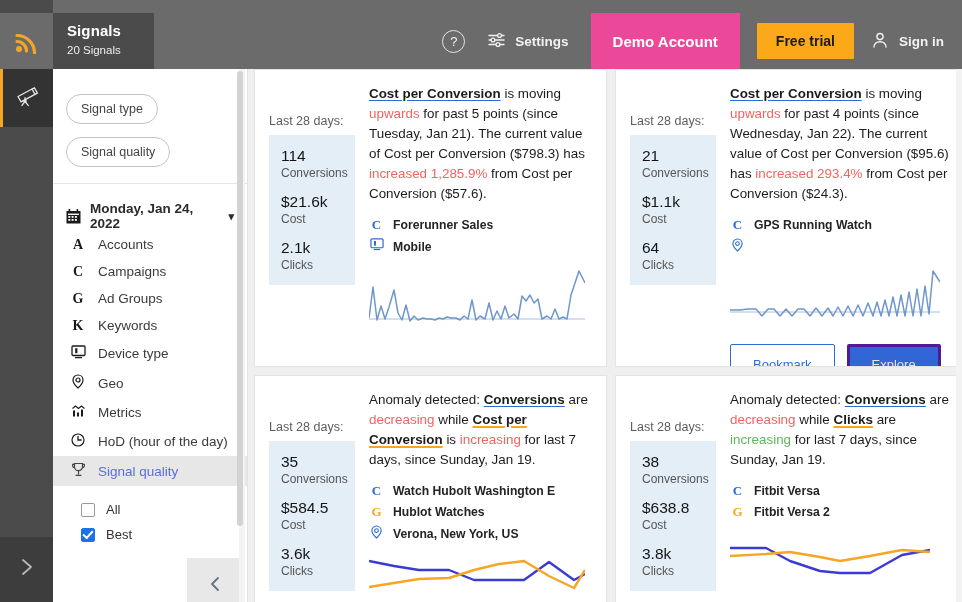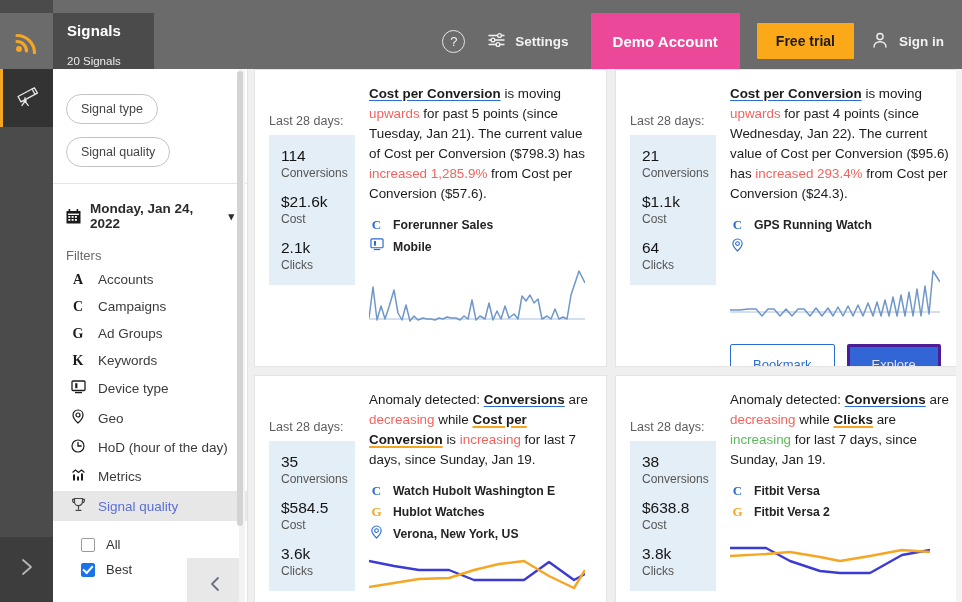--- a/index.html
+++ b/index.html
@@ -40,21 +40,21 @@
   
   .header {
     position: absolute; left: 53px; top: 0; width: 909px; height: 69px;
     background: #6b6b6b;
   }
   .hdr-title {
     position: absolute; left: 0; top: 13px; width: 101px; height: 56px;
     background: #4b4b4b; padding: 9px 0 0 14px; color: #fff;
   }
   .hdr-title .t1 { font-size: 15px; font-weight: bold; letter-spacing:.1px; }
-  .hdr-title .t2 { font-size: 11.5px; margin-top: 16px; color: #ececec; }
+  .hdr-title .t2 { font-size: 11.5px; margin-top: 5px; color: #ececec; }
 
   .hdr-right {
     position: absolute; right: 0; top: 13px; height: 56px;
     display: flex; align-items: stretch;
   }
   .h-help {
     display:flex; align-items:center; padding: 0 22px 0 10px;
   }
   .circ-q {
     width: 23px; height: 23px; border-radius: 50%;
@@ -286,21 +286,20 @@
           <rect x="5.6" y="10" width="2" height="1.8" fill="#fff"></rect>
           <rect x="8.9" y="10" width="2" height="1.8" fill="#fff"></rect>
           <rect x="2.6" y="0" width="1.6" height="3" fill="#1b1b1b"></rect>
           <rect x="10.6" y="0" width="1.6" height="3" fill="#1b1b1b"></rect>
         </svg>
       </span>
       <span>Monday, Jan 24, 2022</span>
       <span style="font-size:11px;">▾</span>
     </div>
 
-    <div class="filters-head">Filters</div>
 
     <div class="f-item">
       <span class="f-ico">A</span>
       <span>Accounts</span>
     </div>
     <div class="f-item">
       <span class="f-ico">C</span>
       <span>Campaigns</span>
     </div>
     <div class="f-item">
@@ -322,40 +321,40 @@
       <span>Device type</span>
     </div>
     <div class="f-item">
       <span class="f-ico">
         <svg width="14" height="15" viewBox="0 0 14 15">
             <path d="M7 1c2.8 0 5 2.2 5 5 0 3.6-5 8-5 8s-5-4.4-5-8c0-2.8 2.2-5 5-5z" fill="none" stroke="#1b1b1b" stroke-width="1.2"></path>
             <circle cx="7" cy="6" r="2" fill="none" stroke="#1b1b1b" stroke-width="1.2"></circle>
           </svg>
       </span>
       <span>Geo</span>
-    </div>
-    <div class="f-item">
-      <span class="f-ico">
-        <svg width="14" height="14" viewBox="0 0 14 14">
-            <circle cx="7" cy="7" r="6" fill="none" stroke="#1b1b1b" stroke-width="1.2"></circle>
-            <path d="M7 3.4V7h3.2" stroke="#1b1b1b" stroke-width="1.3" fill="none" stroke-linecap="round"></path>
-          </svg>
-      </span>
-      <span>HoD (hour of the day)</span>
     </div>
     <div class="f-item">
       <span class="f-ico">
         <svg width="15" height="14" viewBox="0 0 15 14">
             <path d="M1.5 4.5l3-2.5 3 2.5 3-2.5 3 2.5" fill="none" stroke="#1b1b1b" stroke-width="1.1"></path>
             <rect x="2" y="6.5" width="2" height="6" fill="#1b1b1b"></rect>
             <rect x="6" y="8.5" width="2" height="4" fill="#1b1b1b"></rect>
             <rect x="10" y="5.5" width="2" height="7" fill="#1b1b1b"></rect>
           </svg>
       </span>
       <span>Metrics</span>
+    </div>
+    <div class="f-item">
+      <span class="f-ico">
+        <svg width="14" height="14" viewBox="0 0 14 14">
+            <circle cx="7" cy="7" r="6" fill="none" stroke="#1b1b1b" stroke-width="1.2"></circle>
+            <path d="M7 3.4V7h3.2" stroke="#1b1b1b" stroke-width="1.3" fill="none" stroke-linecap="round"></path>
+          </svg>
+      </span>
+      <span>HoD (hour of the day)</span>
     </div>
     <div class="f-item active">
       <span class="f-ico">
         <svg width="15" height="15" viewBox="0 0 15 15">
             <path d="M3.5 1.5h8v3.2a4 4 0 0 1-8 0z" fill="none" stroke="#444" stroke-width="1.2"></path>
             <path d="M3.5 2.4H1.6v1.2c0 1.3 1 2 1.9 2M11.5 2.4h1.9v1.2c0 1.3-1 2-1.9 2" fill="none" stroke="#444" stroke-width="1.1"></path>
             <path d="M7.5 8.8v3.2M5 13.3h5" stroke="#444" stroke-width="1.2" stroke-linecap="round"></path>
           </svg>
       </span>
       <span>Signal quality</span>

